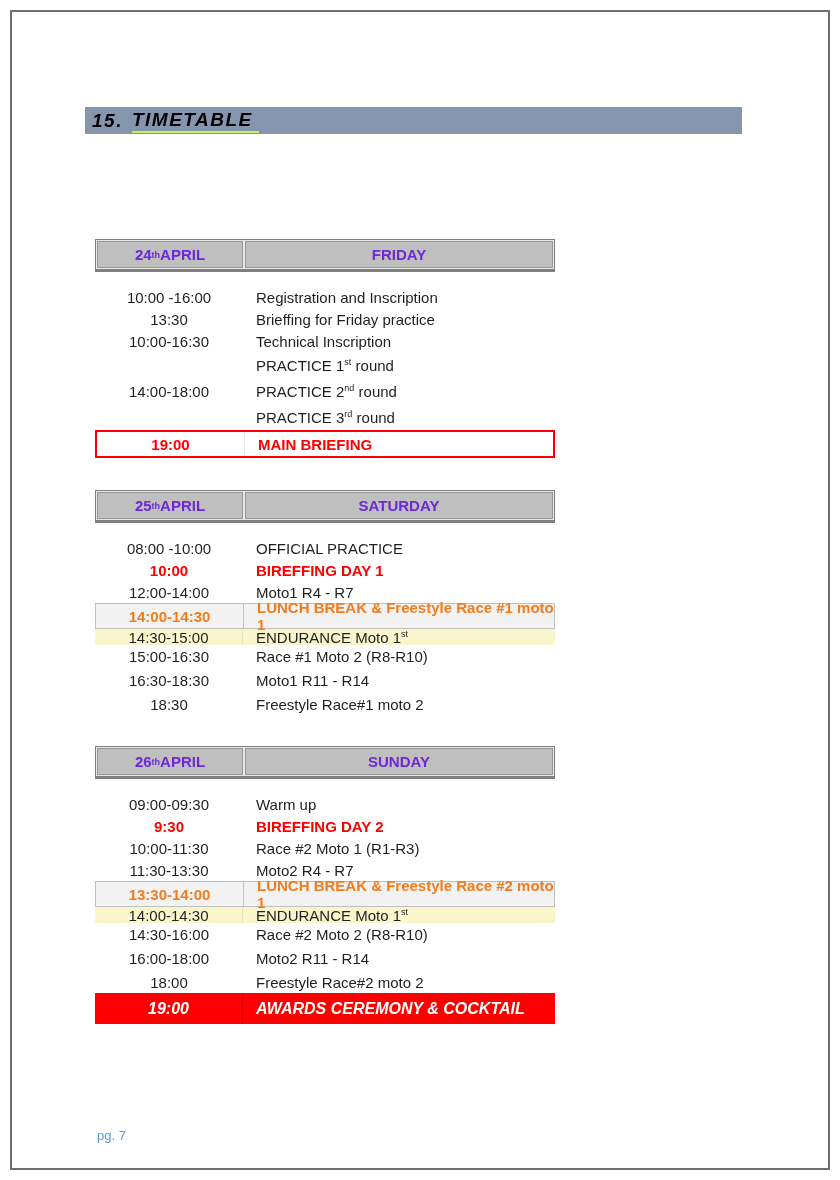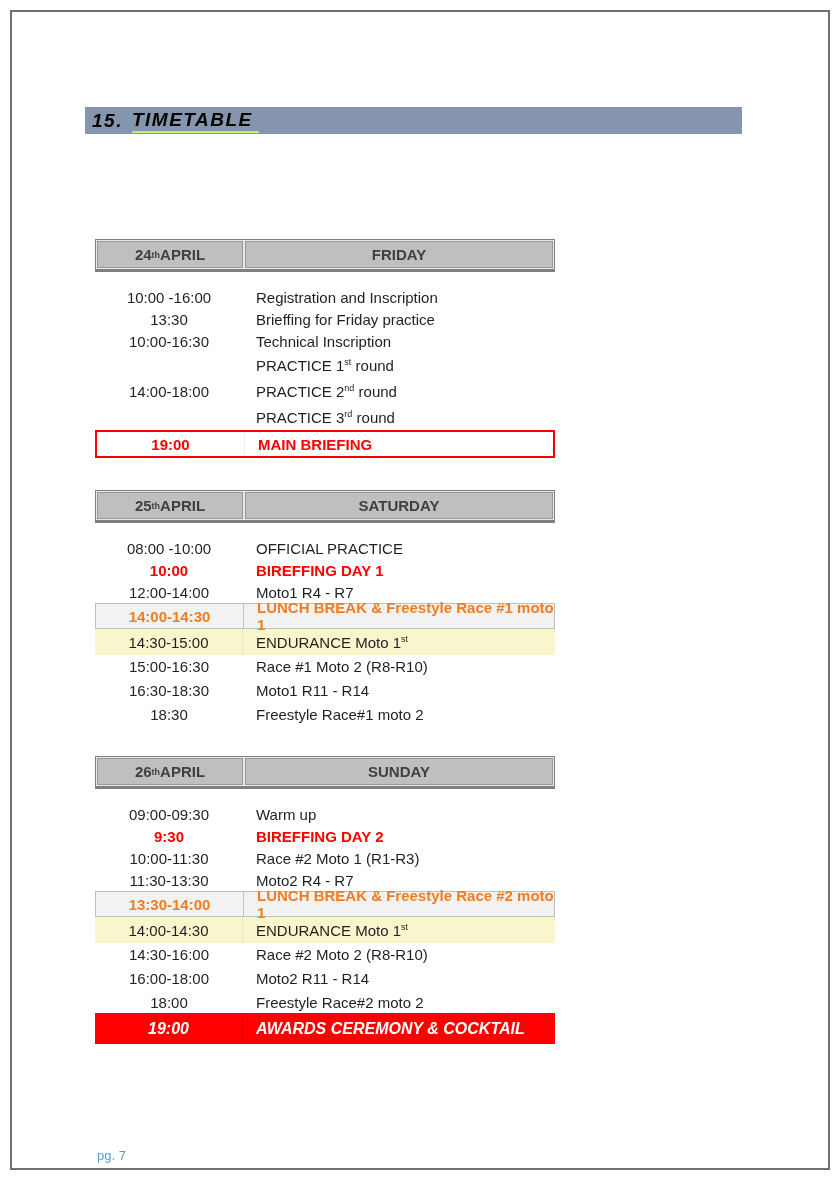--- a/index.html
+++ b/index.html
@@ -36,21 +36,21 @@
   .tt-gap3{margin-top:31px;}
 
   .tt-head{
     display:flex;height:33px;background:#E9E9E9;
     border:1px solid var(--header-border);border-bottom-width:3px;
     padding:1px;gap:2px;
   }
   .hcell{
     background:var(--header-cell-bg);
     border:1px solid #979797;
-    color:#404040;font-weight:bold;font-size:15px;
+    color:#6d28d9;font-weight:bold;font-size:15px;
     display:flex;align-items:center;justify-content:center;
   }
   .hdate{width:146px;}
   .hday{flex:1;}
 
   .tbody{padding-top:14px;}
   .row{display:flex;align-items:center;height:22px;font-size:15px;}
   .row.tall{height:26px;}
   .time{width:148px;text-align:center;flex-shrink:0;}
   .event{flex:1;padding-left:13px;}
@@ -58,21 +58,21 @@
   .row.redtext .time,.row.redtext .event{color:var(--red);font-weight:bold;}
 
   .row.redbox{height:28px;border:2px solid var(--red);}
   .row.redbox .time,.row.redbox .event{color:var(--red);font-weight:bold;}
   .row.redbox .time{border-right:1px solid #EEEEEE;height:100%;display:flex;align-items:center;justify-content:center;}
 
   .row.lunch{height:26px;background:var(--lunch-bg);border:1px solid #BFBFBF;}
   .row.lunch .time,.row.lunch .event{color:var(--orange);font-weight:bold;}
   .row.lunch .time{border-right:1px solid #C4C4C4;height:100%;display:flex;align-items:center;justify-content:center;}
 
-  .row.endurance{height:26px;background:var(--yellow-bg);}
+  .row.endurance{height:16px;background:var(--yellow-bg);}
   .row.endurance .time{border-right:1px solid #EAE5BC;height:100%;display:flex;align-items:center;justify-content:center;}
 
   .row.awards{height:31px;background:var(--red);}
   .row.awards .time,.row.awards .event{color:#fff;font-weight:bold;font-style:italic;font-size:16px;}
   .row.awards .time{border-right:1px solid #E00000;height:100%;display:flex;align-items:center;justify-content:center;}
 
   sup{font-size:9px;vertical-align:super;line-height:0;}
 
   .pg{margin:104px 0 0 85px;color:var(--page-blue);font-size:13px;}
 </style>

